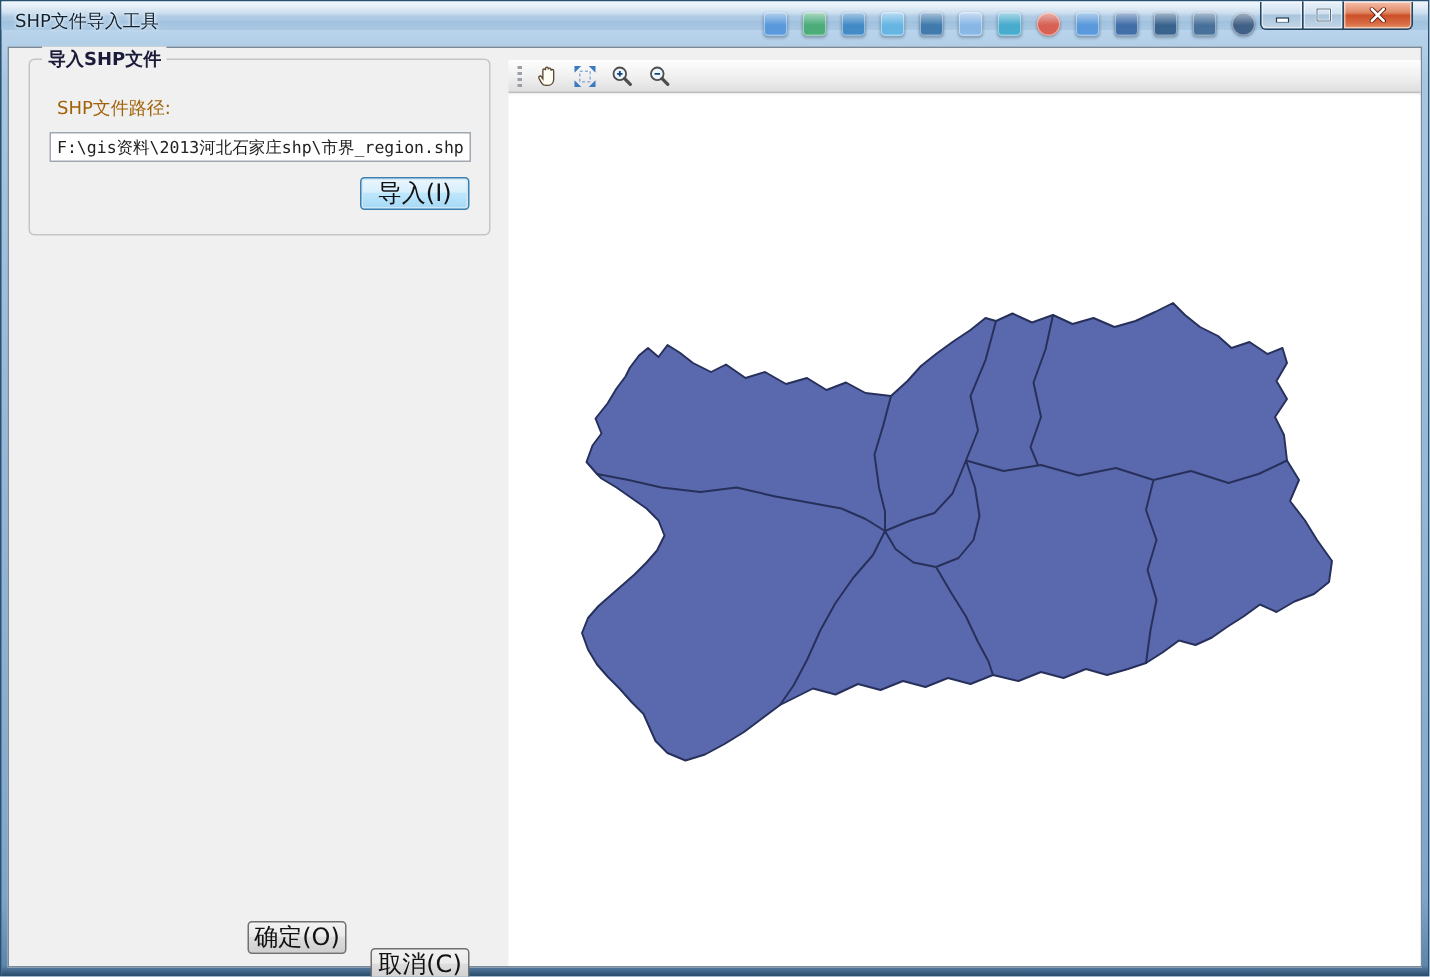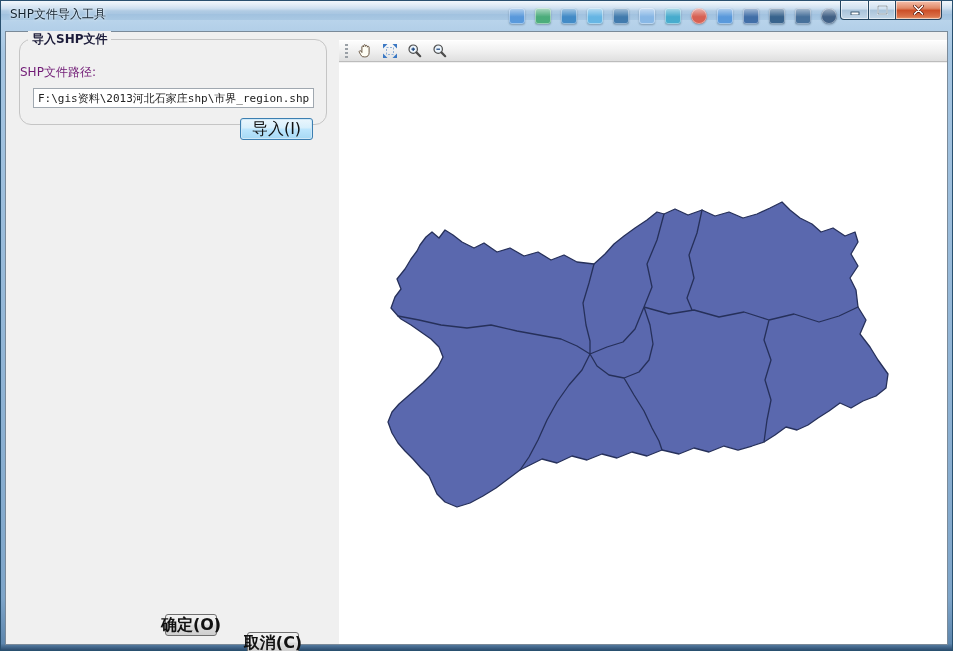--- a/index.html
+++ b/index.html
@@ -52,48 +52,47 @@
     background:linear-gradient(180deg,#f5c0ac 0%,#e08a68 40%,#cc4f28 52%,#d97048 85%,#eb9a6d 100%);
   }
   .win-btn svg{display:block;}
   
   .content{
     position:absolute;top:30px;left:4px;right:4px;bottom:5px;
     background:#f0f0f0;border:1px solid #7a8a99;box-sizing:border-box;
   }
   
   .group-box{
-    position:absolute;left:13px;top:7px;width:308px;height:86px;
-    border:1px solid #c5c5c5;border-radius:12px;box-sizing:border-box;
+    position:absolute;left:13px;top:7px;width:308px;height:118px;
+    border:1px solid #c5c5c5;border-radius:4px;box-sizing:border-box;
   }
   .group-title{
     position:absolute;top:-9px;left:8px;background:#f0f0f0;padding:0 4px;
     font-weight:bold;color:#1c1c3a;white-space:nowrap;
   }
-  .path-label{position:absolute;left:0;top:24px;color:#701a75;white-space:nowrap;}
+  .path-label{position:absolute;left:18px;top:24px;color:#a16207;white-space:nowrap;}
   .path-input{
     position:absolute;left:13px;top:48px;width:281px;height:20px;box-sizing:border-box;
     border:1px solid #a0a8b0;background:#fff;padding:1px 4px;
     font-family:"DejaVu Sans Mono","Liberation Mono",monospace;font-size:11px;color:#222;
   }
   .btn{
     position:absolute;height:22px;box-sizing:border-box;border-radius:3px;
     display:flex;align-items:center;justify-content:center;
     font-size:16px;color:#111;cursor:default;white-space:nowrap;
   }
   .btn-import{
     left:220px;top:78px;width:73px;
     border:1px solid #3c7fb1;
     background:linear-gradient(180deg,#eaf6fd 0%,#d7effc 45%,#bde6fd 50%,#a6d9f4 100%);
     box-shadow:0 0 0 1px #cfe8f7 inset;
   }
   .btn-standard{
-    width:52px;border:1px solid #707070;
+    width:66px;border:1px solid #707070;
     background:linear-gradient(180deg,#f2f2f2 0%,#ebebeb 45%,#dddddd 50%,#cfcfcf 100%);
-    font-weight:bold;
   }
   .btn-ok{left:159px;top:582px;}
   .btn-cancel{left:241px;top:600px;}
   
   .map-area{
     position:absolute;top:0;bottom:0;left:333px;right:0;background:#f0f0f0;
   }
   .map-toolbar{
     position:absolute;top:8px;left:0;right:0;height:22px;
     background:linear-gradient(180deg,#fdfdfd 0%,#f0f0f0 50%,#dfdfdf 100%);

